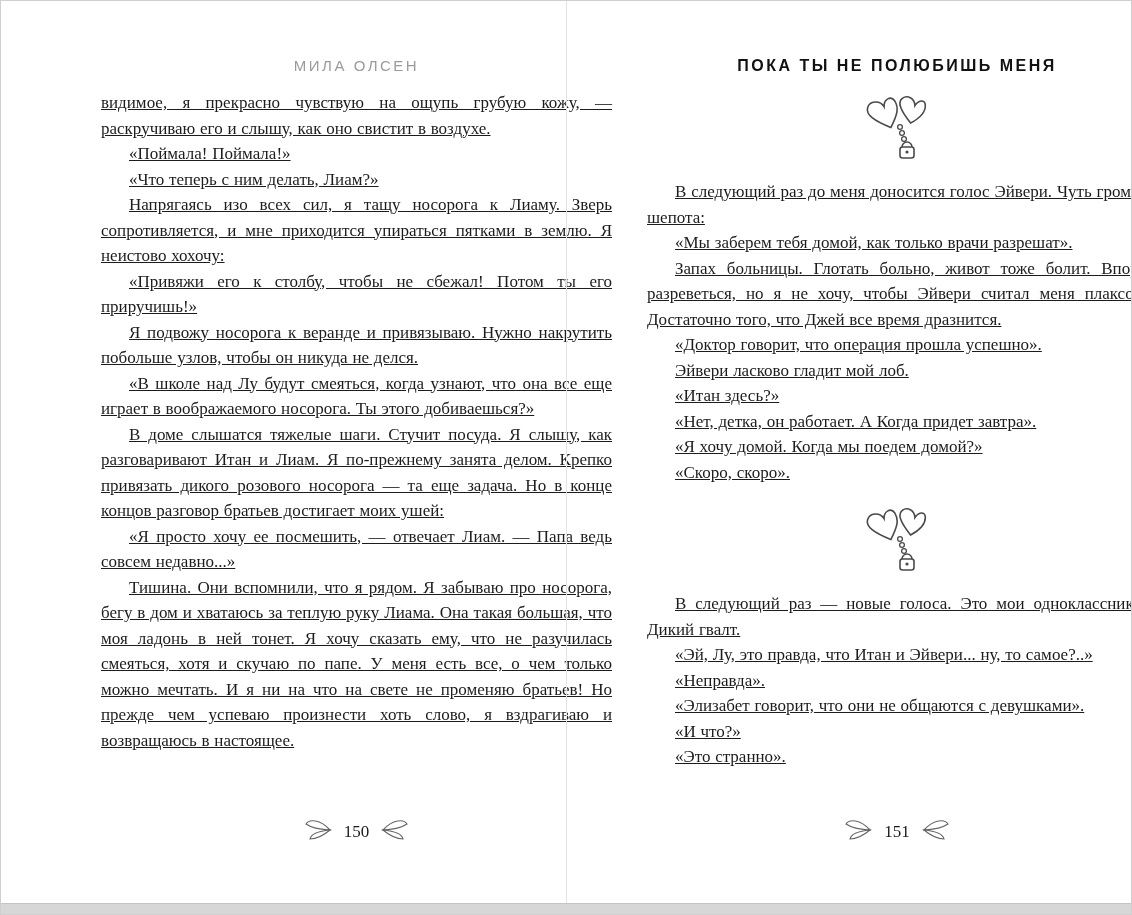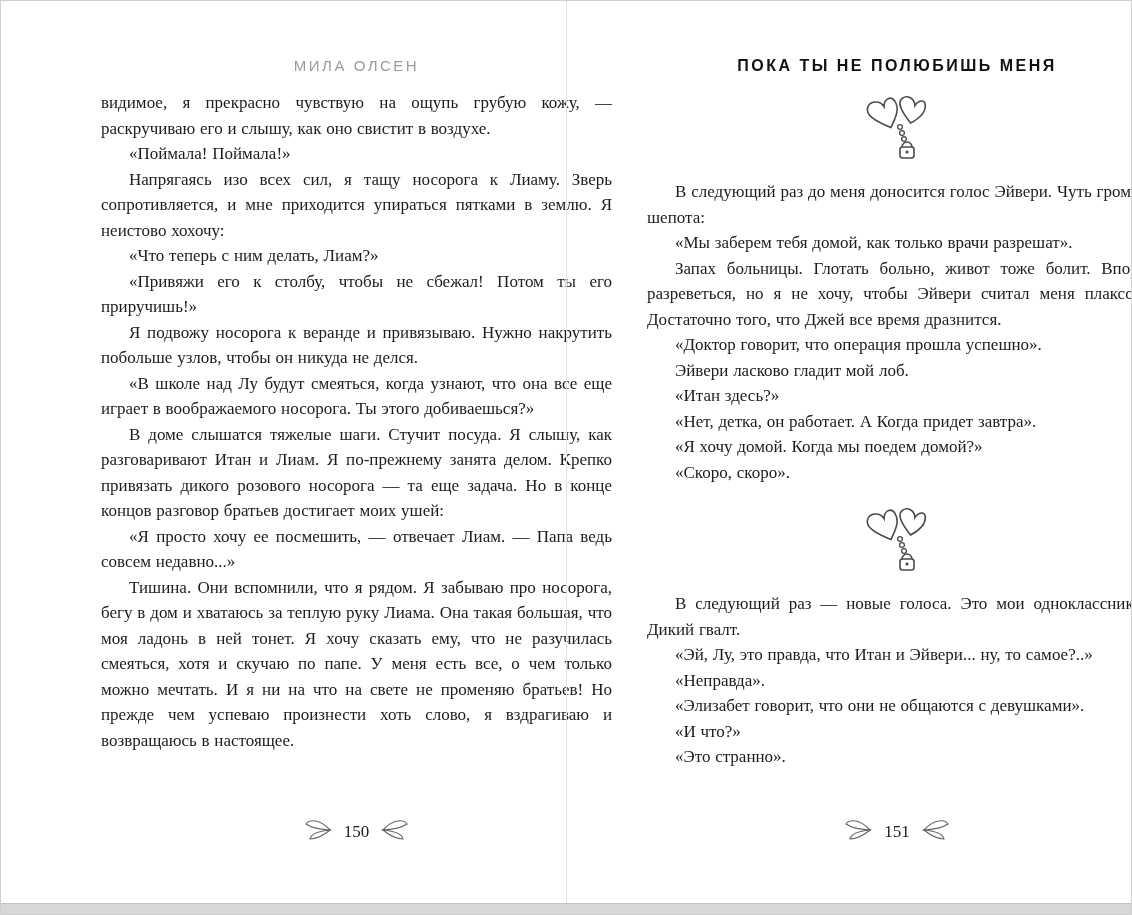--- a/index.html
+++ b/index.html
@@ -39,20 +39,21 @@
   .page-left  .running-head { color:#9b9b9b; font-weight:400; font-size:15px; }
   .page-right .running-head { color:#111111; font-weight:700; font-size:16px; }
 
   .para {
     margin:0;
     text-indent:28px;
     text-align:justify;
     font-size:17px;
     line-height:25.5px;
     word-spacing:0.5px;
+    text-decoration:underline;
   }
   .para.flush { text-indent:0; }
 
   .ornament { display:flex; justify-content:center; margin:8px 0 16px; }
   .ornament svg { display:block; }
 
   .pagefoot {
     position:absolute; bottom:60px;
     display:flex; align-items:center; justify-content:center; gap:10px;
     font-size:17px; color:#1c1c1c;
@@ -88,22 +89,22 @@
 </svg>
 
 <div class="spread">
 
   <div class="page page-left">
     <div class="running-head">МИЛА ОЛСЕН</div>
 
     <div>
         <p class="para flush">видимое, я прекрасно чувствую на ощупь грубую кожу, — раскручиваю его и слышу, как оно свистит в воздухе.</p>
         <p class="para">«Поймала! Поймала!»</p>
+        <p class="para">«Что теперь с ним делать, Лиам?»</p>
         <p class="para">Напрягаясь изо всех сил, я тащу носорога к Лиаму. Зверь сопротивляется, и мне приходится упираться пятками в землю. Я неистово хохочу:</p>
-        <p class="para">«Что теперь с ним делать, Лиам?»</p>
         <p class="para">«Привяжи его к столбу, чтобы не сбежал! Потом ты его приручишь!»</p>
         <p class="para">Я подвожу носорога к веранде и привязываю. Нужно накрутить побольше узлов, чтобы он никуда не делся.</p>
         <p class="para">«В школе над Лу будут смеяться, когда узнают, что она все еще играет в воображаемого носорога. Ты этого добиваешься?»</p>
         <p class="para">В доме слышатся тяжелые шаги. Стучит посуда. Я слышу, как разговаривают Итан и Лиам. Я по-прежнему занята делом. Крепко привязать дикого розового носорога — та еще задача. Но в конце концов разговор братьев достигает моих ушей:</p>
         <p class="para">«Я просто хочу ее посмешить, — отвечает Лиам. — Папа ведь совсем недавно...»</p>
         <p class="para">Тишина. Они вспомнили, что я рядом. Я забываю про носорога, бегу в дом и хватаюсь за теплую руку Лиама. Она такая большая, что моя ладонь в ней тонет. Я хочу сказать ему, что не разучилась смеяться, хотя и скучаю по папе. У меня есть все, о чем только можно мечтать. И я ни на что на свете не променяю братьев! Но прежде чем успеваю произнести хоть слово, я вздрагиваю и возвращаюсь в настоящее.</p>
       </div>
 
     <div class="pagefoot">
       <span>

